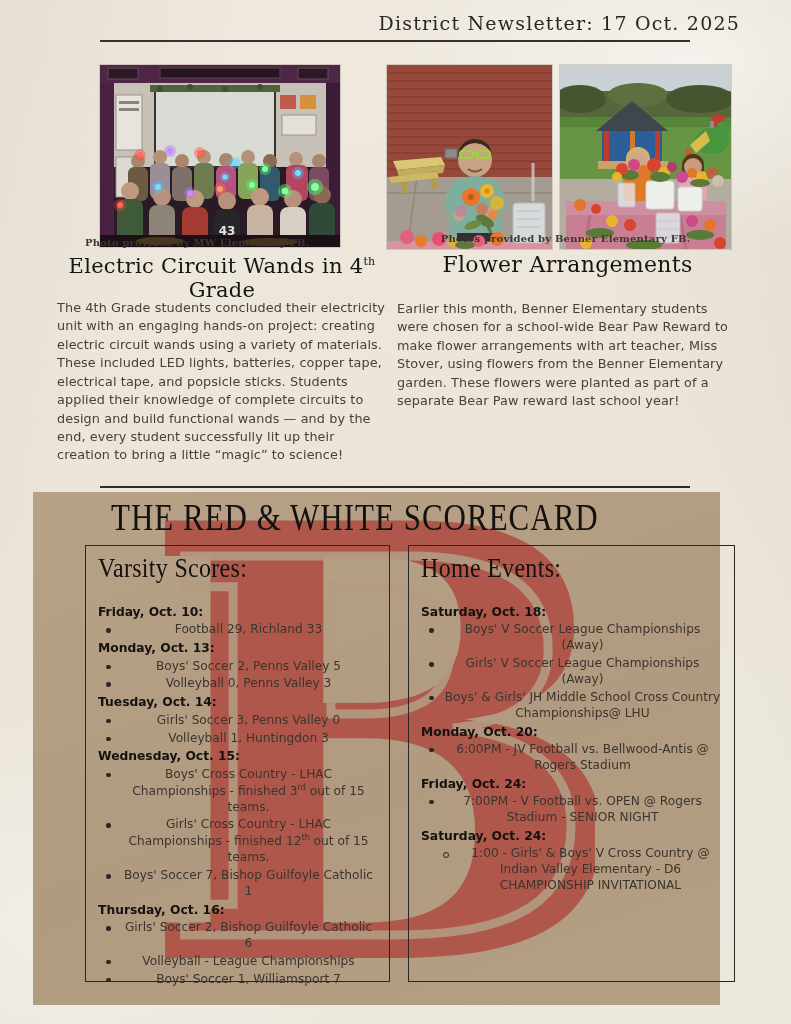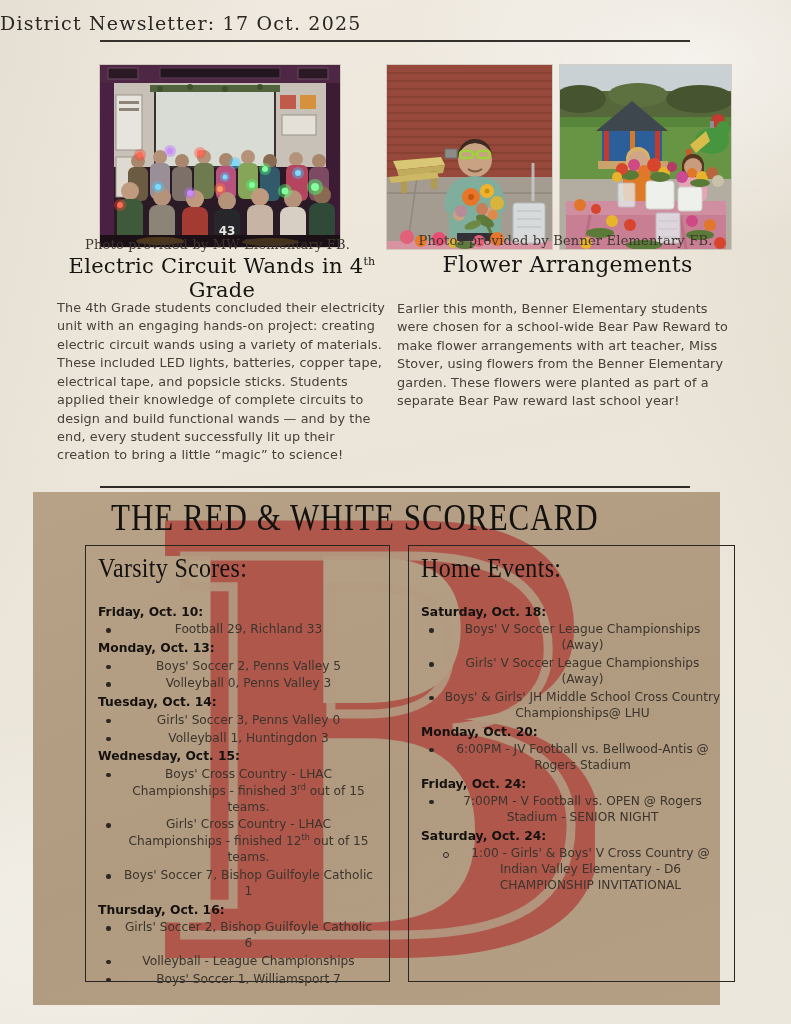--- a/index.html
+++ b/index.html
@@ -9,31 +9,31 @@
     background:
       radial-gradient(ellipse 420px 260px at 88% 6%, rgba(255,255,255,.55), transparent 70%),
       radial-gradient(ellipse 500px 300px at 10% 90%, rgba(255,255,255,.35), transparent 70%),
       linear-gradient(112deg, rgba(206,196,180,.28) 0%, transparent 22%),
       linear-gradient(250deg, rgba(206,196,180,.25) 0%, transparent 25%),
       linear-gradient(170deg, #efe9df 0%, #ebe5d9 45%, #ece7dc 100%);
   }
   .abs{position:absolute;}
   
   .hdr-title{
-    left:0;top:12px;width:740px;text-align:left;
+    left:0;top:12px;width:740px;text-align:right;
     font-family:"DejaVu Serif",serif;font-size:19px;letter-spacing:1.2px;
     color:#2a2724;
   }
   .hdr-rule{left:100px;top:40px;width:590px;height:0;border-top:2px solid #35312c;}
   
   .photo{box-shadow:0 0 0 1px rgba(120,110,95,.25);margin-top:17px;}
   .photo svg{display:block;}
   
   .caption{
-    font-family:"DejaVu Serif",serif;font-weight:normal;font-size:13px;
+    font-family:"DejaVu Serif",serif;font-weight:bold;font-size:10px;
     color:#3c362f;letter-spacing:.2px;
   }
   .art-heading{
     font-family:"DejaVu Serif",serif;font-size:21px;color:#171512;
     text-align:center;letter-spacing:.3px;
   }
   .art-heading sup{font-size:11px;}
   .art-body{
     font-size:12.8px;line-height:1.44;color:#46413a;letter-spacing:.1px;
   }

